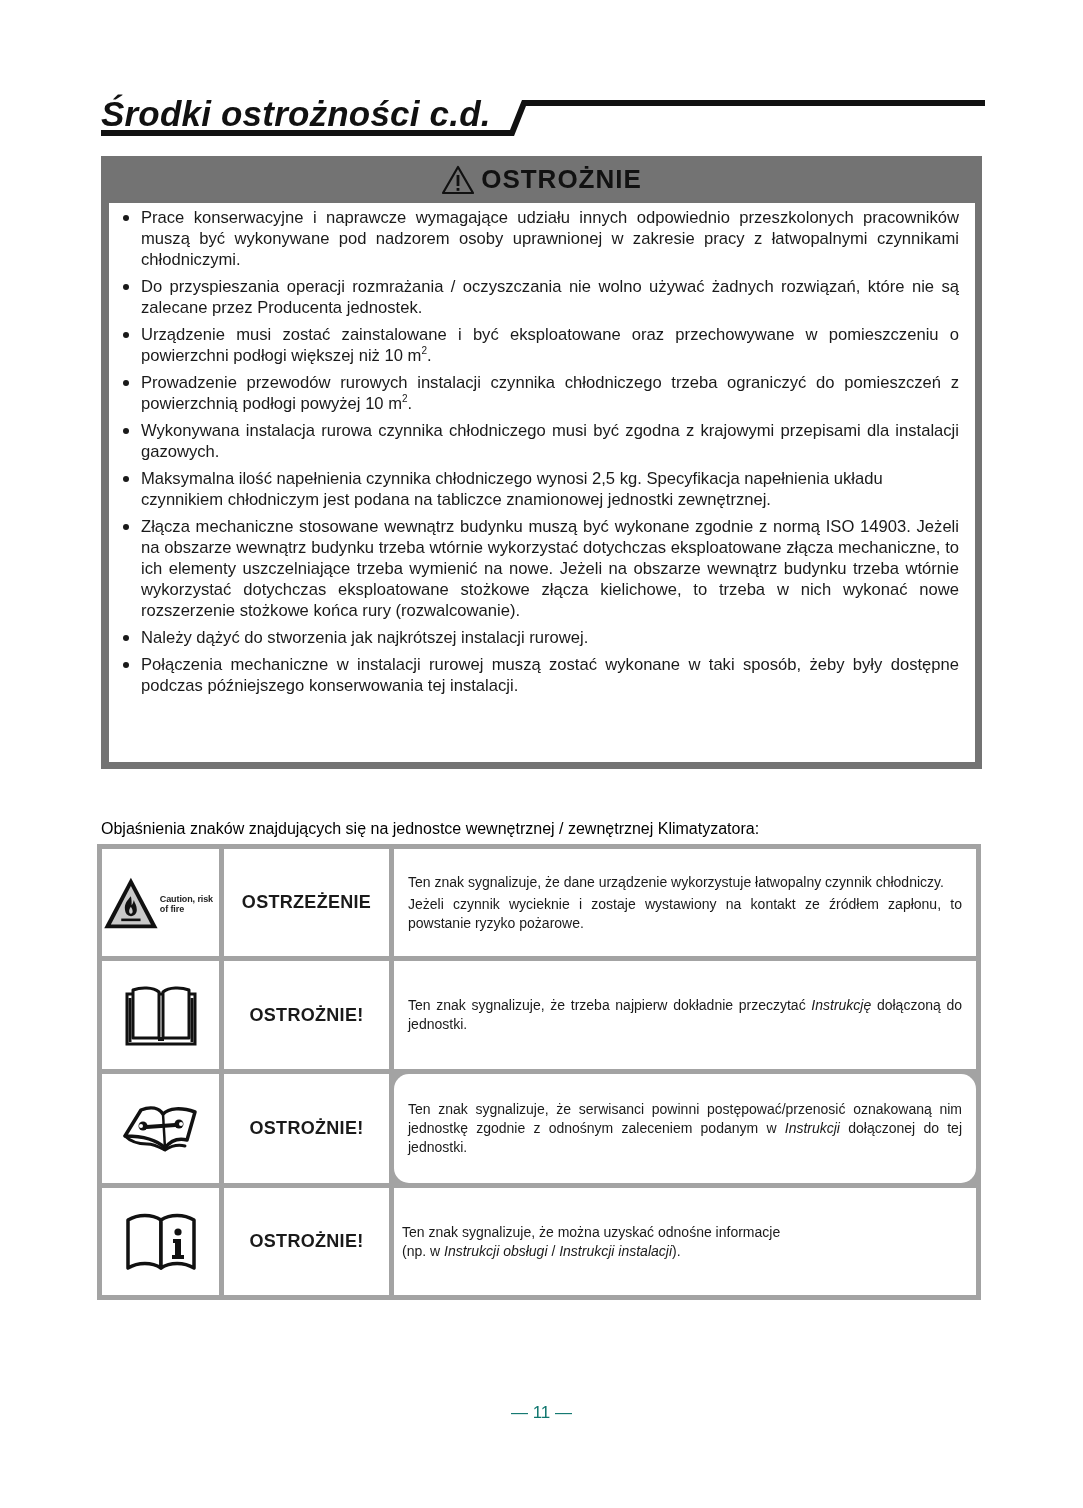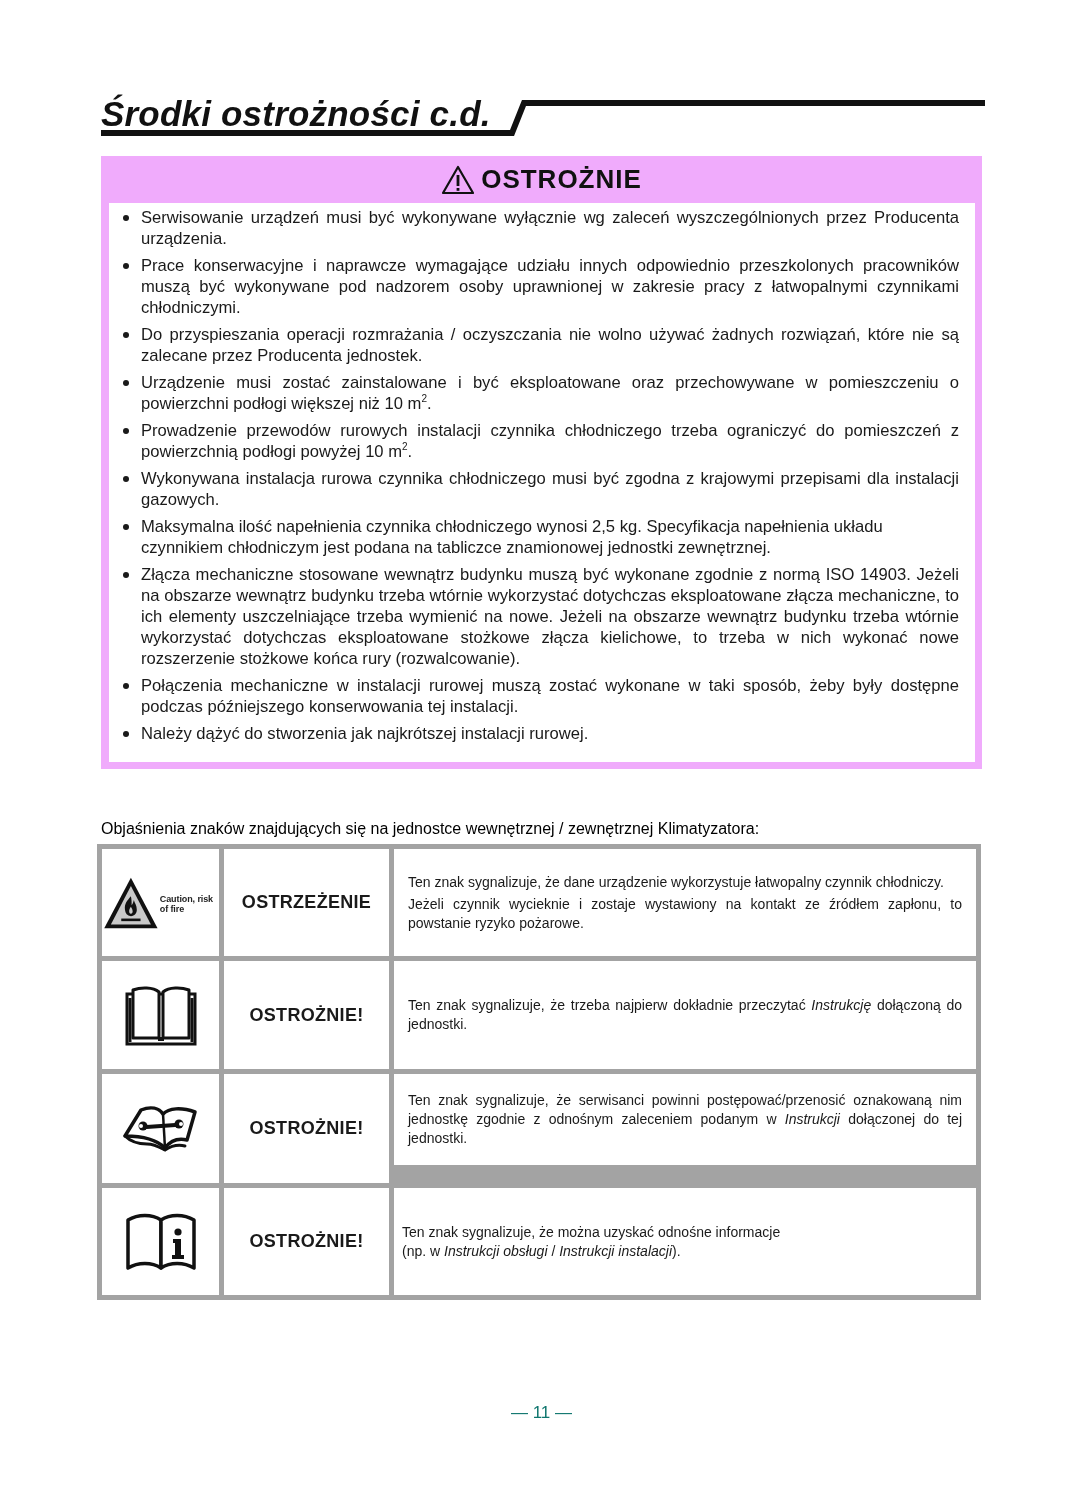--- a/index.html
+++ b/index.html
@@ -7,21 +7,21 @@
          font-family: "Liberation Sans", sans-serif; color: #1a1a1a; }
 
   
   .page-title { position: absolute; left: 101px; top: 92px; margin: 0;
                 font-size: 35px; font-weight: bold; font-style: italic; letter-spacing: 0.2px;
                 color: #111; line-height: 44px; }
   .header-rule { position: absolute; left: 0; top: 0; width: 1083px; height: 160px; pointer-events: none; }
 
   
   .caution-box { position: absolute; left: 101px; top: 156px; width: 881px; height: 613px;
-                 background: #f0abfc; box-sizing: border-box; }
+                 background: #737373; box-sizing: border-box; }
   .caution-head { position: absolute; left: 0; top: 0; width: 100%; height: 47px;
                   display: flex; align-items: center; justify-content: center; gap: 6px; }
   .caution-head .warn { width: 34px; height: 30px; }
   .caution-head .title { font-size: 26px; font-weight: bold; letter-spacing: 1px; color: #111; }
   .caution-body { position: absolute; left: 8px; top: 47px; width: 866px; height: 559px;
                   background: #ffffff; box-sizing: border-box; padding: 4px 16px 0 10px; }
   .bullets { list-style: none; margin: 0; padding: 0; }
   .bullets li { position: relative; padding-left: 22px; font-size: 16.6px; line-height: 21px;
                 text-align: justify; margin-bottom: 6px; color: #1a1a1a; }
   .bullets li .dot { position: absolute; left: 4px; top: 7.5px; width: 6px; height: 6px;
@@ -60,30 +60,29 @@
   <div class="caution-head">
     <svg class="warn" viewBox="0 0 34 30">
       <polygon points="17,2 32,28 2,28" fill="none" stroke="#111" stroke-width="2.2" stroke-linejoin="round"></polygon>
       <rect x="15.6" y="10" width="2.8" height="11" fill="#111"></rect>
       <rect x="15.6" y="23" width="2.8" height="2.8" fill="#111"></rect>
     </svg>
     <span class="title">OSTROŻNIE</span>
   </div>
   <div class="caution-body">
     <ul class="bullets">
-      <li><span class="dot"></span><span>Serwisowanie urządzeń musi być wykonywane wyłącznie wg zaleceń wyszczególnionych przez Producenta urządzenia.</span></li>
       <li><span class="dot"></span><span>Prace konserwacyjne i naprawcze wymagające udziału innych odpowiednio przeszkolonych pracowników muszą być wykonywane pod nadzorem osoby uprawnionej w zakresie pracy z łatwopalnymi czynnikami chłodniczymi.</span></li>
       <li><span class="dot"></span><span>Do przyspieszania operacji rozmrażania / oczyszczania nie wolno używać żadnych rozwiązań, które nie są zalecane przez Producenta jednostek.</span></li>
       <li><span class="dot"></span><span>Urządzenie musi zostać zainstalowane i być eksploatowane oraz przechowywane w pomieszczeniu o powierzchni podłogi większej niż 10 m</span><sup>2</sup><span>.</span></li>
       <li><span class="dot"></span><span>Prowadzenie przewodów rurowych instalacji czynnika chłodniczego trzeba ograniczyć do pomieszczeń z powierzchnią podłogi powyżej 10 m</span><sup>2</sup><span>.</span></li>
       <li><span class="dot"></span><span>Wykonywana instalacja rurowa czynnika chłodniczego musi być zgodna z krajowymi przepisami dla instalacji gazowych.</span></li>
       <li style="text-align:left"><span class="dot"></span><span>Maksymalna ilość napełnienia czynnika chłodniczego wynosi 2,5 kg. Specyfikacja napełnienia układu czynnikiem chłodniczym jest podana na tabliczce znamionowej jednostki zewnętrznej.</span></li>
       <li><span class="dot"></span><span>Złącza mechaniczne stosowane wewnątrz budynku muszą być wykonane zgodnie z normą ISO 14903. Jeżeli na obszarze wewnątrz budynku trzeba wtórnie wykorzystać dotychczas eksploatowane złącza mechaniczne, to ich elementy uszczelniające trzeba wymienić na nowe. Jeżeli na obszarze wewnątrz budynku trzeba wtórnie wykorzystać dotychczas eksploatowane stożkowe złącza kielichowe, to trzeba w nich wykonać nowe rozszerzenie stożkowe końca rury (rozwalcowanie).</span></li>
+      <li><span class="dot"></span><span>Należy dążyć do stworzenia jak najkrótszej instalacji rurowej.</span></li>
       <li><span class="dot"></span><span>Połączenia mechaniczne w instalacji rurowej muszą zostać wykonane w taki sposób, żeby były dostępne podczas późniejszego konserwowania tej instalacji.</span></li>
-      <li><span class="dot"></span><span>Należy dążyć do stworzenia jak najkrótszej instalacji rurowej.</span></li>
     </ul>
   </div>
 </section>
 
 <div class="legend-intro">Objaśnienia znaków znajdujących się na jednostce wewnętrznej / zewnętrznej Klimatyzatora:</div>
 
 <div class="sym-table">
 
   <div class="sym-row" style="top:5px;height:107px;">
     <div class="cell c-icon" style="top:0;height:107px;">
@@ -129,21 +128,21 @@
         <g fill="#111">
           <rect x="22" y="20" width="36" height="4" transform="rotate(-4 40 22)"></rect>
           <circle cx="22" cy="22" r="4.5"></circle>
           <circle cx="58" cy="20" r="4.5"></circle>
         </g>
         <circle cx="20" cy="22" r="2" fill="#fff"></circle>
         <circle cx="60" cy="20" r="2" fill="#fff"></circle>
       </svg>
     </div>
     <div class="cell c-label" style="top:0;height:109px;width:165px;">OSTROŻNIE!</div>
-    <div class="cell c-desc" style="top:0;height:91px;">
+    <div class="cell c-desc" style="top:0;height:109px;border-radius:15px;">
       <p><span>Ten znak sygnalizuje, że serwisanci powinni postępować/przenosić oznakowaną nim jednostkę zgodnie z odnośnym zaleceniem podanym w </span><em>Instrukcji</em><span> dołączonej do tej jednostki.</span></p>
     </div>
   </div>
 
   <div class="sym-row" style="top:344px;height:107px;">
     <div class="cell c-icon" style="top:0;height:107px;">
       <svg width="74" height="60" viewBox="0 0 74 60">
         <path d="M4,8 C14,2 28,2 37,8 L37,56 C28,50 14,50 4,56 Z" fill="#fff" stroke="#111" stroke-width="3.5" stroke-linejoin="round"></path>
         <path d="M70,8 C60,2 46,2 37,8 L37,56 C46,50 60,50 70,56 Z" fill="#fff" stroke="#111" stroke-width="3.5" stroke-linejoin="round"></path>
         <circle cx="54" cy="20" r="3.6" fill="#111"></circle>

